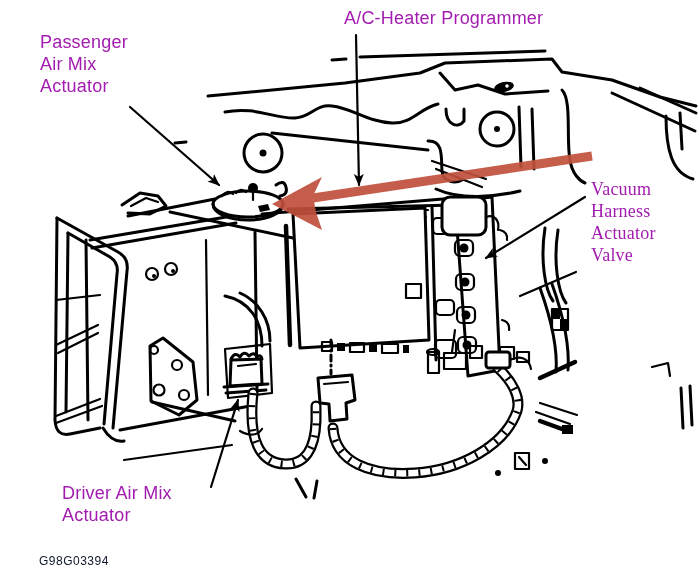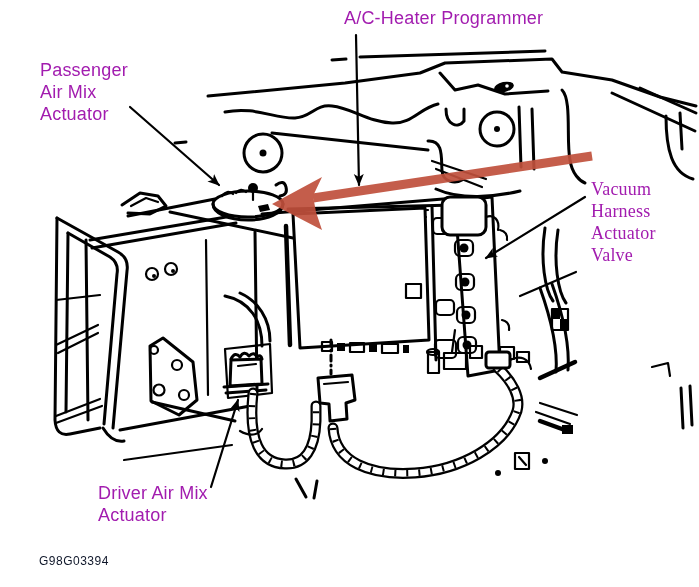--- a/index.html
+++ b/index.html
@@ -219,28 +219,28 @@
       <line class="ln thin" x1="576" y1="272" x2="520" y2="296"></line>
       <line class="ln thin" x1="211" y1="487" x2="238" y2="400" marker-end="url(#ah)"></line>
     </g>
 
     <g opacity="0.92">
       <line x1="313" y1="198" x2="592" y2="156" stroke-width="9" fill="none" stroke="#c0503c"></line>
       <polygon points="272,204 322,177 313,196 316,212 322,230" fill="#c0503c"></polygon>
     </g>
   </svg>
 
-  <div class="label" style="left:40px;top:31px;margin-top:28px;">Passenger
+  <div class="label" style="left:40px;top:31px;">Passenger
 Air Mix
 Actuator</div>
 
   <div class="label" style="left:344px;top:7px;">A/C-Heater Programmer</div>
 
   <div class="label" style="left:591px;top:178px;font-family:Liberation Serif, serif;">Vacuum
 Harness
 Actuator
 Valve</div>
 
-  <div class="label" style="left:62px;top:482px;margin-left:36px;">Driver Air Mix
+  <div class="label" style="left:62px;top:482px;">Driver Air Mix
 Actuator</div>
 
   <div class="figcode" style="left:39px;top:554px;">G98G03394</div>
 </div>
 
 </body></html>

